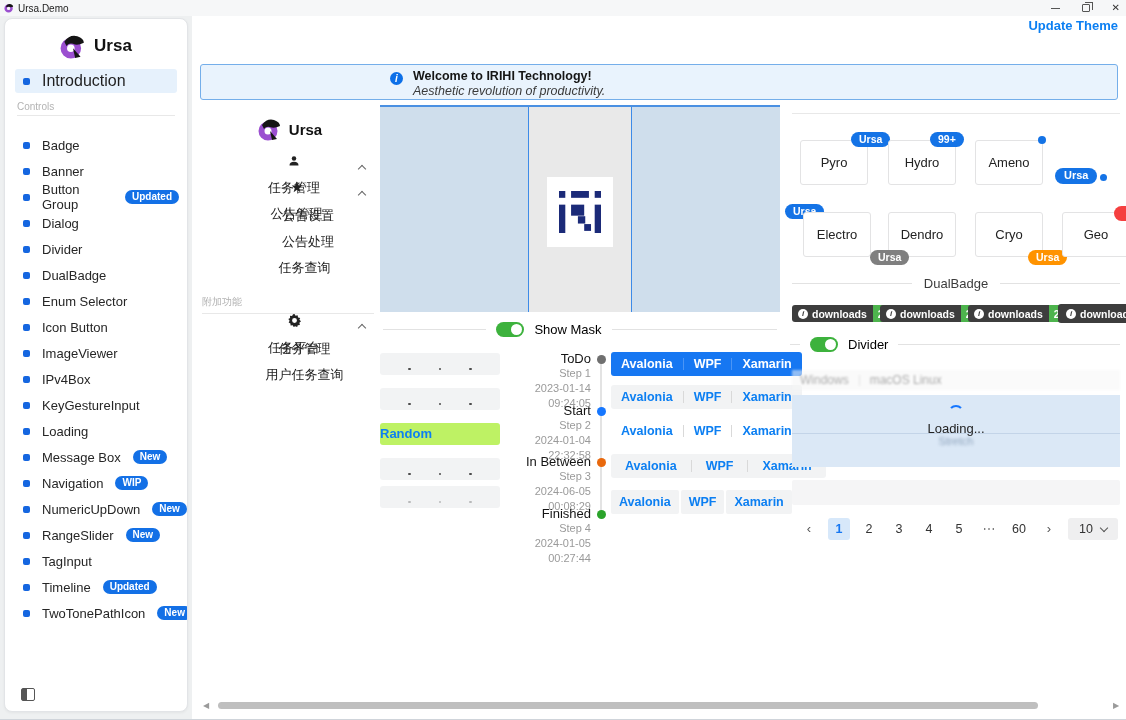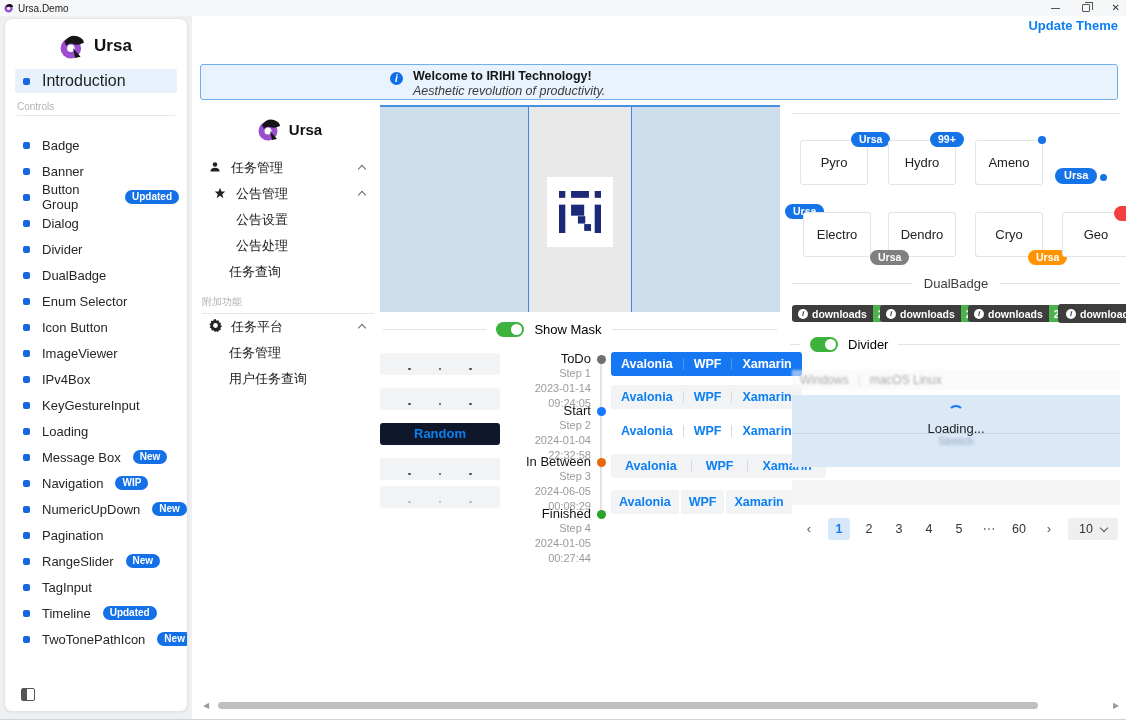--- a/index.html
+++ b/index.html
@@ -38,21 +38,21 @@
   
   .banner { position:absolute; left:200px; top:48px; width:918px; height:36px; background:#e9f3fd; border:1px solid #74aeea; border-radius:3px; display:flex; align-items:flex-start; padding:4px 10px 0 0; }
   .banner .bico { margin:3px 10px 0 189px; width:13px; height:13px; border-radius:50%; background:#0c6fe8; color:#fff; font-size:10px; font-weight:bold; text-align:center; line-height:13px; flex:none; font-style:italic; }
   .banner .btitle { font-size:12.5px; font-weight:bold; color:#151515; line-height:15px; }
   .banner .bsub { font-size:12.5px; color:#3a3a3a; line-height:14px;font-style:italic; }
 
   
   .menu { position:absolute; left:200px; top:89px; width:180px; }
   .m-logo-row { display:flex; align-items:center; justify-content:center; gap:7px; margin:12px 0 14px; }
   .m-logo-row .brand { font-size:15px; font-weight:bold; color:#111; }
-  .m-item { position:relative; height:26px; display:flex; align-items:center; font-size:13px; color:#222; gap:9px; }
+  .m-item { position:relative; height:26px; display:flex; align-items:center; font-size:13px; color:#222; gap:9px;flex-direction:column; }
   .m-item .mic { width:14px; text-align:center; flex:none; }
   .chev { position:absolute; right:14px; top:9px; width:7px; height:7px; }
   .chev:before { content:""; position:absolute; left:0; top:2px; width:5px; height:5px; border-left:1.5px solid #666; border-top:1.5px solid #666; transform:rotate(45deg); }
   .m-section { margin:10px 0 0 2px; font-size:10px; color:#b3b3b3; border-bottom:1px solid #e8e8e8; padding-bottom:4px; width:172px; }
 
   
   .viewer { position:absolute; left:380px; top:89px; width:400px; height:207px; background:#e9e9e9; border-top:2px solid #4a90e2; }
   .viewer .mask { position:absolute; top:0; bottom:0; background:#cfdeec; }
   .viewer .mask.l { left:0; width:149px; border-right:1.5px solid #3d8be8; }
   .viewer .mask.r { right:0; width:149px; border-left:1.5px solid #3d8be8; }
@@ -61,21 +61,21 @@
   
   .toggle-row { position:absolute; display:flex; align-items:center; gap:10px; font-size:13px; color:#000000; }
   .hline { height:1px; background:#e2e2e2; }
   .switch { width:28px; height:15px; border-radius:8px; background:#3db23d; position:relative; flex:none; cursor:pointer; }
   .switch:before { content:""; position:absolute; right:2px; top:2px; width:11px; height:11px; border-radius:50%; background:#fff; }
 
   
   .ipbox { position:absolute; left:380px; width:120px; height:22px; background:#f2f3f4; border-radius:3px; display:flex; align-items:flex-end; justify-content:space-evenly; padding-bottom:5px; cursor:text; }
   .ipbox i { width:2.5px; height:2.5px; background:#4c4c4c; border-radius:50%; }
   .ipbox.dim i { opacity:.35; }
-  .random-btn { position:absolute; left:380px; width:120px; height:22px; background:#0f172a; border-radius:3px; color:#0c7ff2; font-weight:bold; font-size:13px; text-align:center; line-height:22px; cursor:pointer; }
+  .random-btn { position:absolute; left:380px; width:120px; height:22px; background:#bef264; border-radius:3px; color:#0c7ff2; font-weight:bold; font-size:13px; line-height:22px; cursor:pointer; }
 
   
   .tl-line { position:absolute; left:600px; width:1.5px; background:#e3e3e3; }
   .tl-item { position:absolute; width:86px; text-align:right; }
   .tl-title { font-size:13px; color:#141414; line-height:14px; }
   .tl-sub { font-size:11px; color:#9a9a9a; line-height:15px; }
   .tl-dot { position:absolute; left:-17px; top:3px; width:9px; height:9px; border-radius:50%; }
   .dot-gray{background:#6f6f6f}.dot-blue{background:#1677ff}.dot-orange{background:#e8680d}.dot-green{background:#2ba32b}
 
   
@@ -223,24 +223,20 @@
         </div>
       <div class="side-item">
           <span class="bullet"></span>
           <span>Navigation</span>
           <span class="pill">WIP</span>
         </div>
       <div class="side-item">
           <span class="bullet"></span>
           <span>NumericUpDown</span>
           <span class="pill">New</span>
-        </div>
-      <div class="side-item">
-          <span class="bullet"></span>
-          <span>Pagination</span>
         </div>
       <div class="side-item">
           <span class="bullet"></span>
           <span>RangeSlider</span>
           <span class="pill">New</span>
         </div>
       <div class="side-item">
           <span class="bullet"></span>
           <span>TagInput</span>
         </div>

